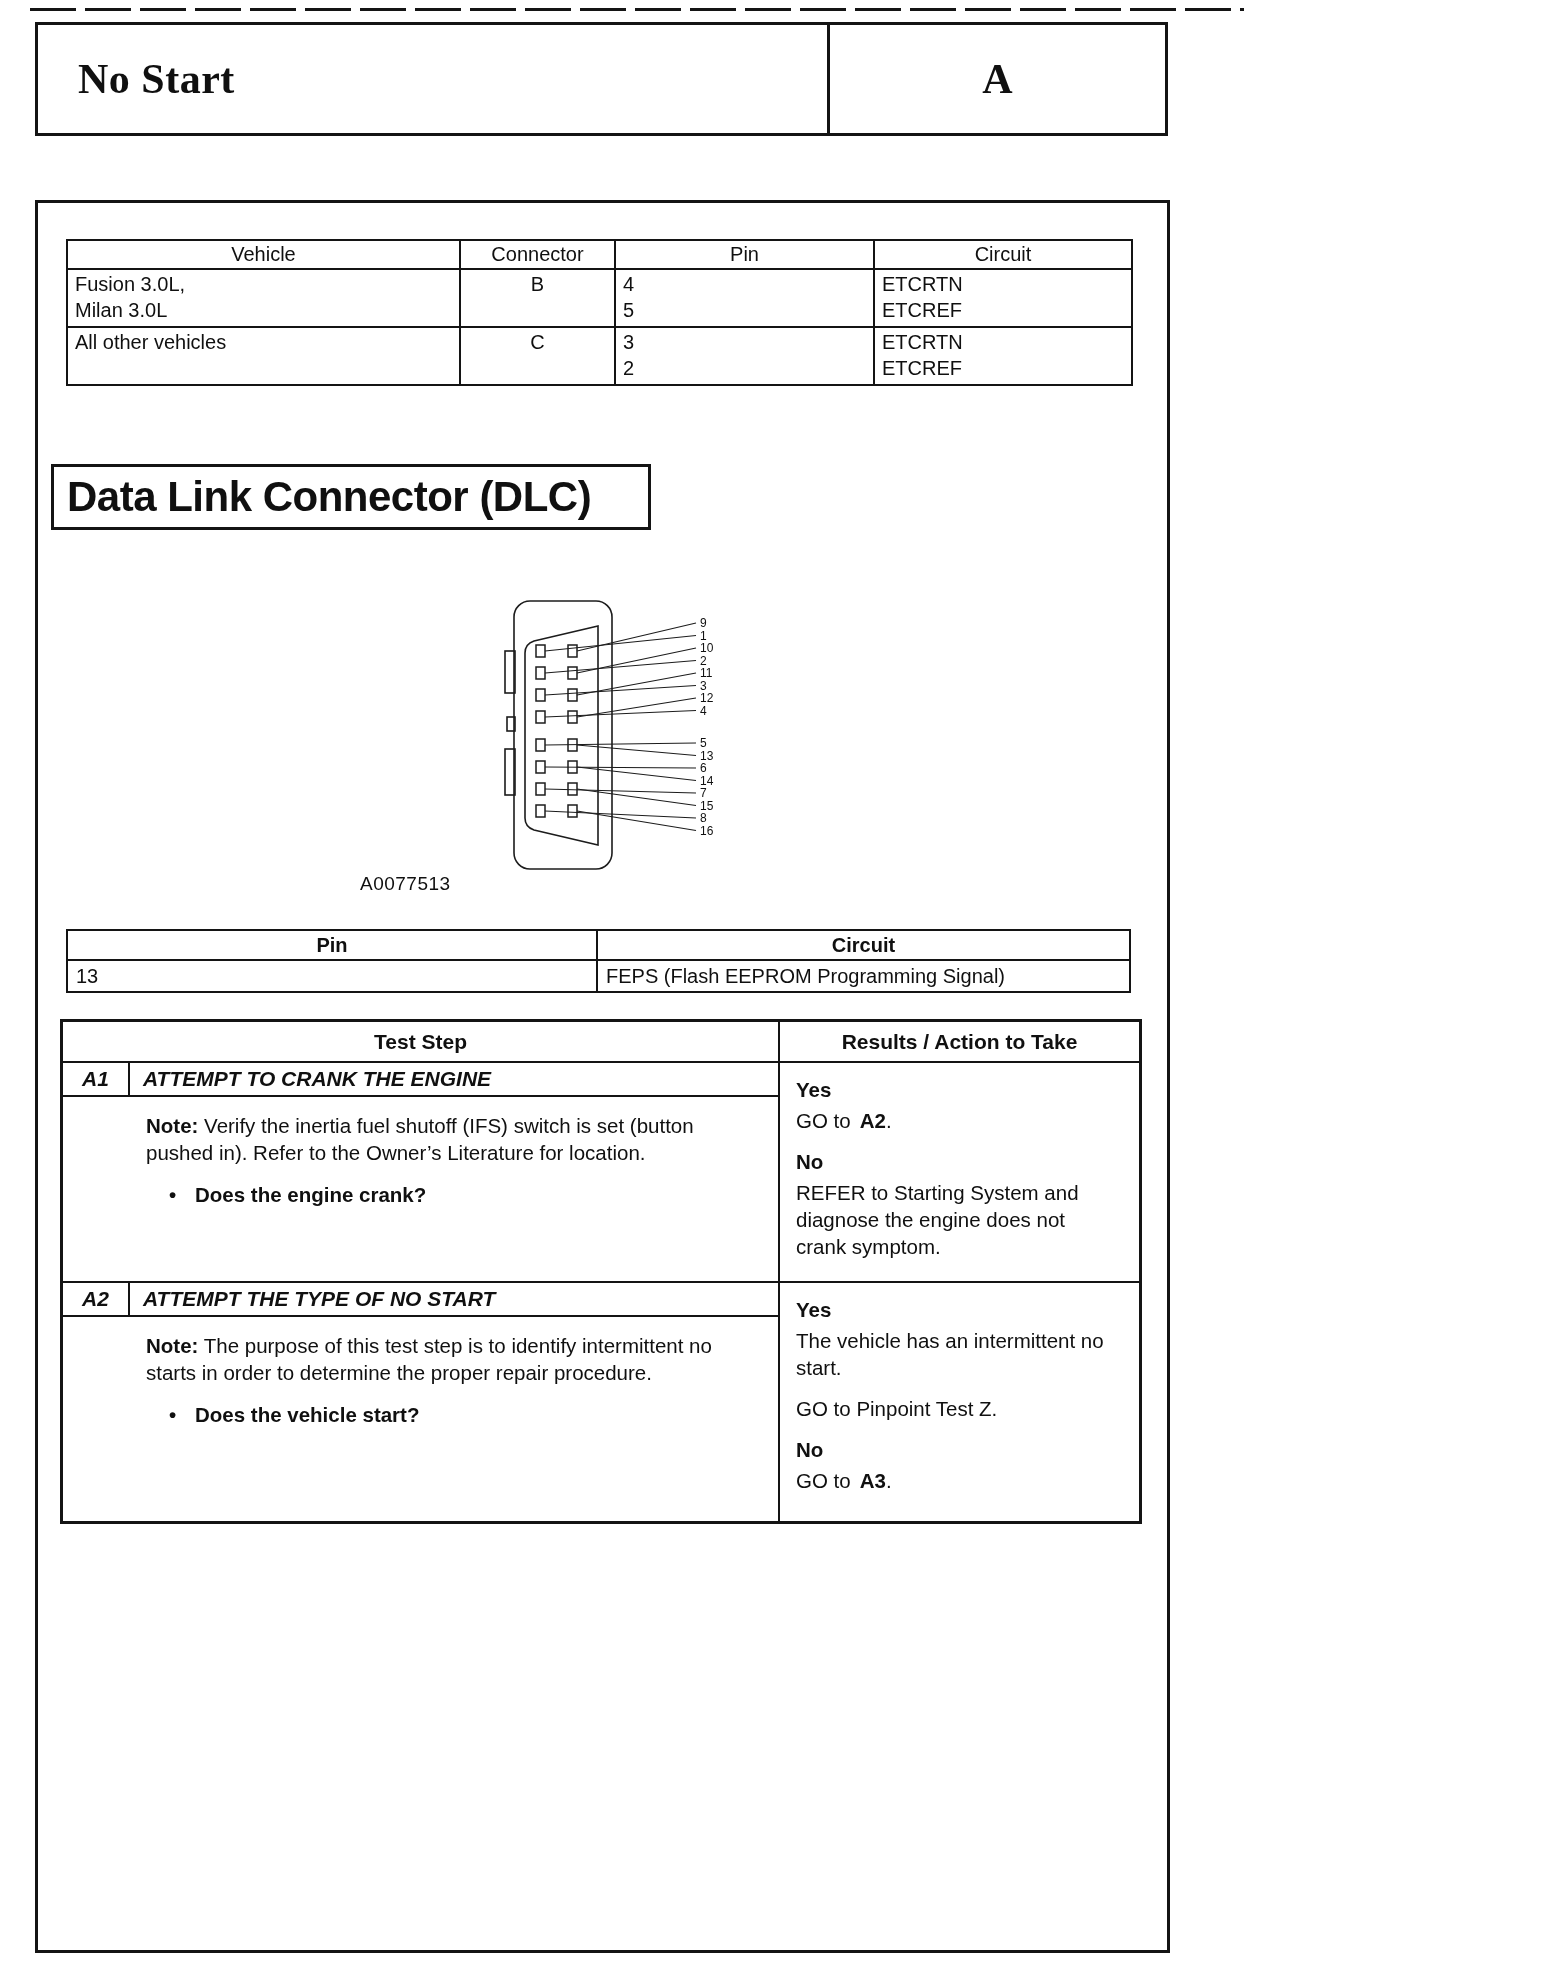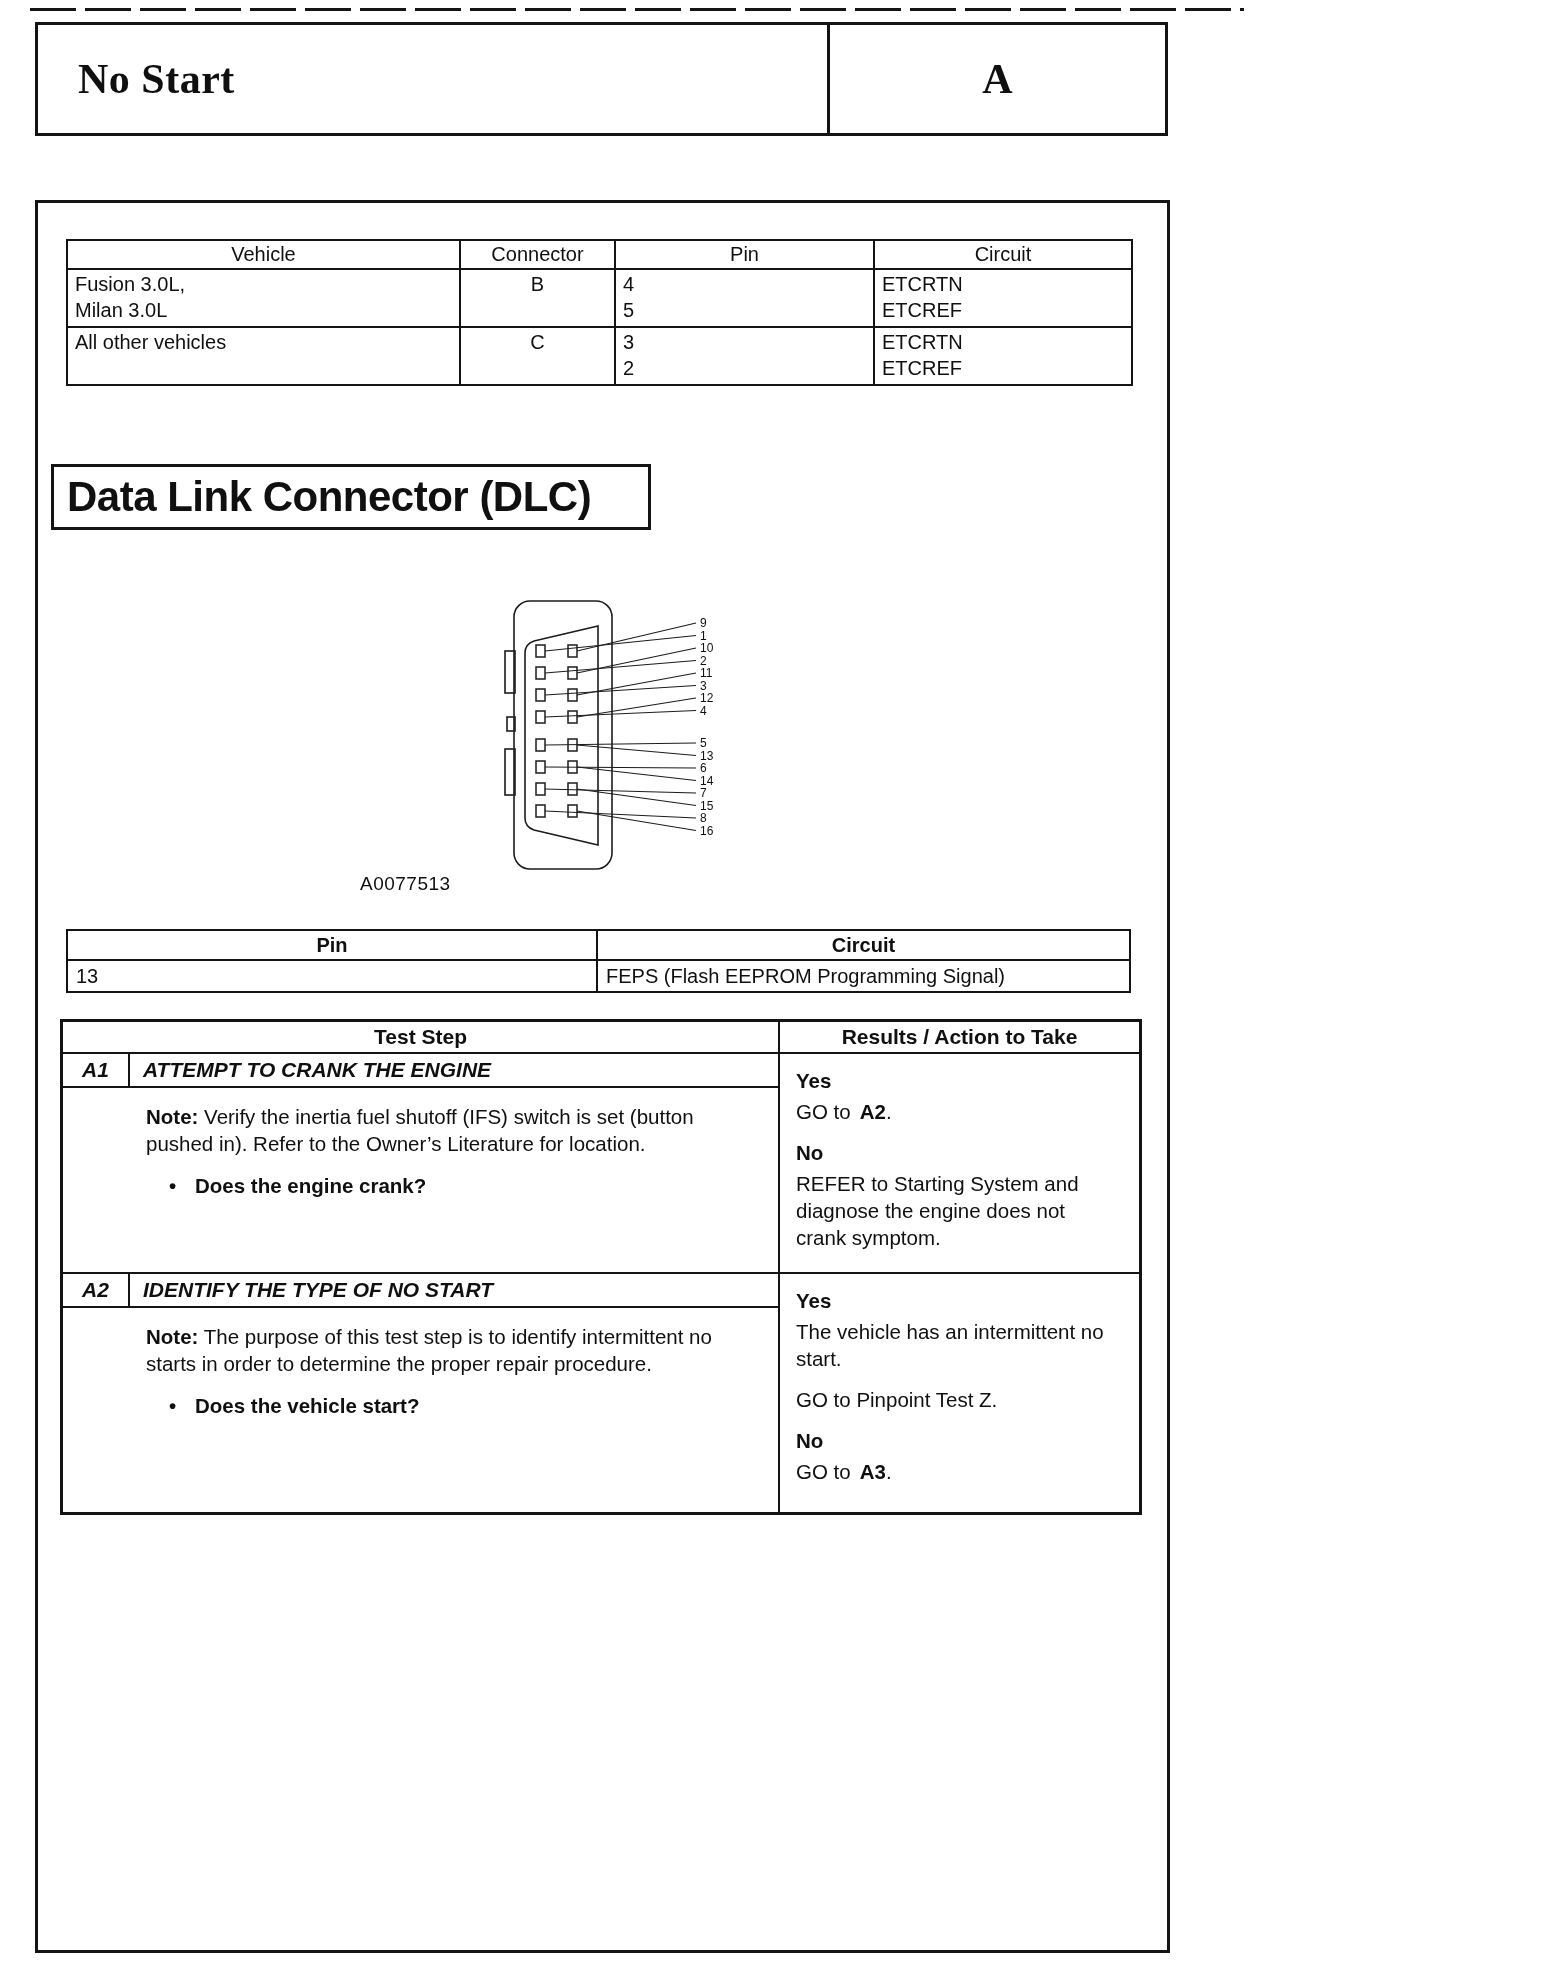--- a/index.html
+++ b/index.html
@@ -63,21 +63,21 @@
   .figure-id { position:absolute; left:322px; top:670px; font-size:19px; letter-spacing:0.5px; }
 
   
   .pin-table { position:absolute; left:28px; top:726px; table-layout:fixed; }
   .pin-table th, .pin-table td { border:2px solid #141414; font-size:20px; }
   .pin-table th { height:30px; font-weight:bold; text-align:center; padding:1px 4px; }
   .pin-table td { height:32px; padding:2px 8px; }
 
   
   .test-table { position:absolute; left:22px; top:816px; width:1082px; border:3px solid #141414; background:#fff; }
-  .tt-header { display:flex; border-bottom:2px solid #141414; height:32px; }
+  .tt-header { display:flex; border-bottom:2px solid #141414; height:41px; }
   .tt-h-left, .tt-h-right { display:flex; align-items:center; justify-content:center; font-weight:bold; font-size:21px; }
   .tt-h-left { width:717px; border-right:2px solid #141414; }
   .tt-h-right { flex:1; }
   .tt-row { display:flex; }
   .tt-row + .tt-row { border-top:2px solid #141414; }
   .tt-left { width:717px; border-right:2px solid #141414; display:flex; flex-direction:column; }
   .tt-right { flex:1; padding:9px 30px 8px 12px; font-size:20.5px; line-height:1.32; }
   .tt-title-row { display:flex; border-bottom:2px solid #141414; flex:0 0 34px;font-style:italic; }
   .tt-id { width:67px; border-right:2px solid #141414; display:flex; align-items:center; justify-content:center; font-weight:bold; font-size:21px; }
   .tt-title { display:flex; align-items:center; padding-left:13px; font-weight:bold; font-size:21px; }
@@ -268,21 +268,21 @@
         <p class="res-line"><span>GO to</span><span class="ref-bold">A2</span><span>.</span></p>
         <p class="res-answer res-gap">No</p>
         <p class="res-line">REFER to Starting System and diagnose the engine does not crank symptom.</p>
       </div>
     </div>
 
     <div class="tt-row row-a2">
       <div class="tt-left">
         <div class="tt-title-row">
           <div class="tt-id">A2</div>
-          <div class="tt-title">IDENTIFY THE TYPE OF NO START</div>
+          <div class="tt-title">ATTEMPT THE TYPE OF NO START</div>
         </div>
         <div class="tt-body">
           <p class="note-p"><span class="note-label">Note:</span><span> The purpose of this test step is to identify intermittent no starts in order to determine the proper repair procedure.</span></p>
           <p class="question-p"><span class="bullet-dot"></span><span>Does the vehicle start?</span></p>
         </div>
       </div>
       <div class="tt-right">
         <p class="res-answer">Yes</p>
         <p class="res-line">The vehicle has an intermittent no start.</p>
         <p class="res-line res-gap">GO to Pinpoint Test Z.</p>

